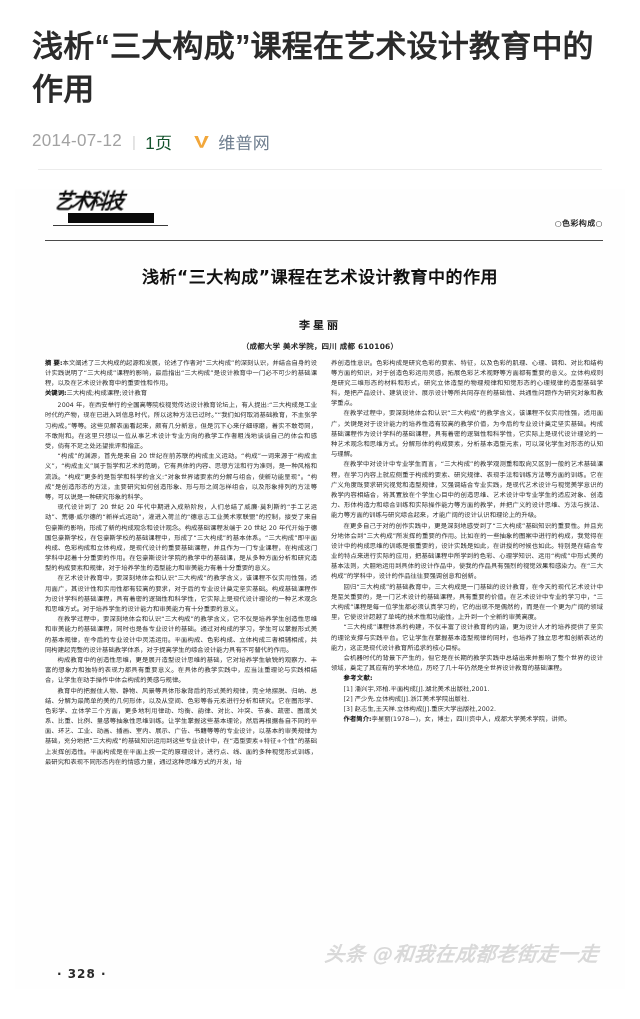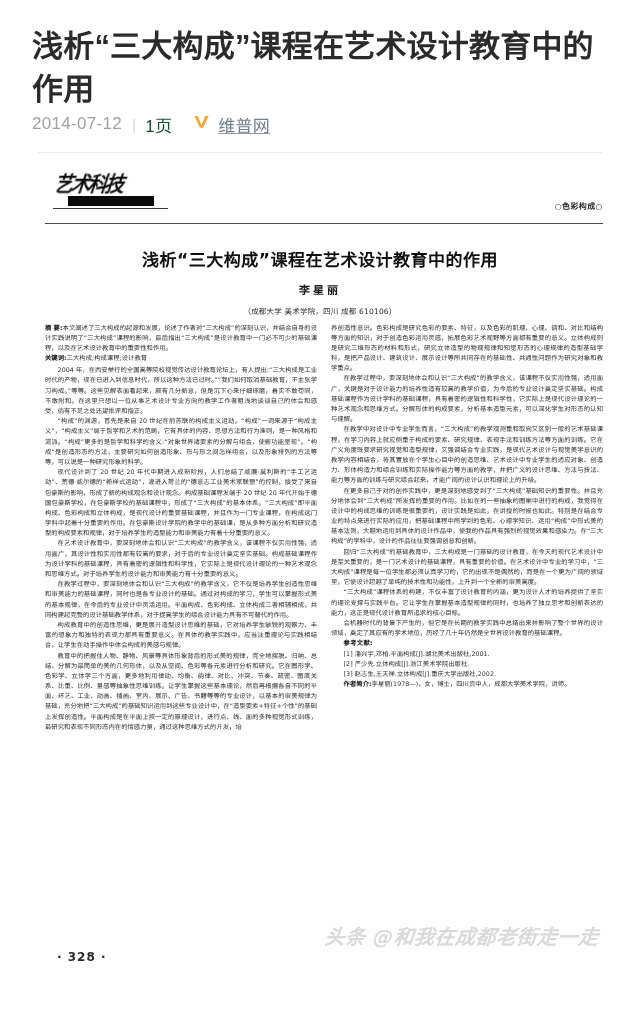--- a/index.html
+++ b/index.html
@@ -25,36 +25,37 @@
     line-height: 1.38;
     font-weight: 700;
     color: #2b2b2b;
     letter-spacing: 0.2px;
     margin: 0;
     word-break: break-all;
   }
   .meta-row {
     display: flex;
     align-items: center;
+    margin-top: 17px;
     font-size: 17px;
     color: #9a9a9a;
     letter-spacing: 0.3px;
   }
   .meta-date { color: #a2a2a2; }
   .meta-sep {
     color: #d6d6d6;
     margin: 0 9px 0 10px;
     font-size: 15px;
   }
   .meta-pages { color: #14532d; }
   .source-wrap {
     display: inline-flex;
+    align-items: center;
     margin-left: 20px;
     cursor: pointer;
-    text-decoration: underline;
   }
   .vip-logo {
     width: 19px; height: 19px;
     margin-right: 7px;
     display: inline-block;
     flex: 0 0 auto;
   }
   .source-name {
     color: #707f90;
     font-size: 17px;
@@ -137,31 +138,32 @@
     margin-top: 22px;
     letter-spacing: 0.5px;
     filter: blur(0.14px);
   }
   .doc-author {
     text-align: center;
     font-family: Liberation Sans, sans-serif;
     font-size: 11px;
     font-weight: 700;
     color: #1c1c1c;
-    margin-top: 10px;
+    margin-top: 28px;
     letter-spacing: 3px;
     filter: blur(0.3px);
   }
   .doc-affil {
     text-align: center;
     font-size: 7.5px;
     color: #2a2a2a;
     margin-top: 8px;
     letter-spacing: 0.2px;
     filter: blur(0.25px);
+    font-weight: bold;
   }
 
   
   .columns {
     display: flex;
     margin: 7px 22px 0 30px;
     gap: 14px;
     align-items: flex-start;
   }
   .col {

